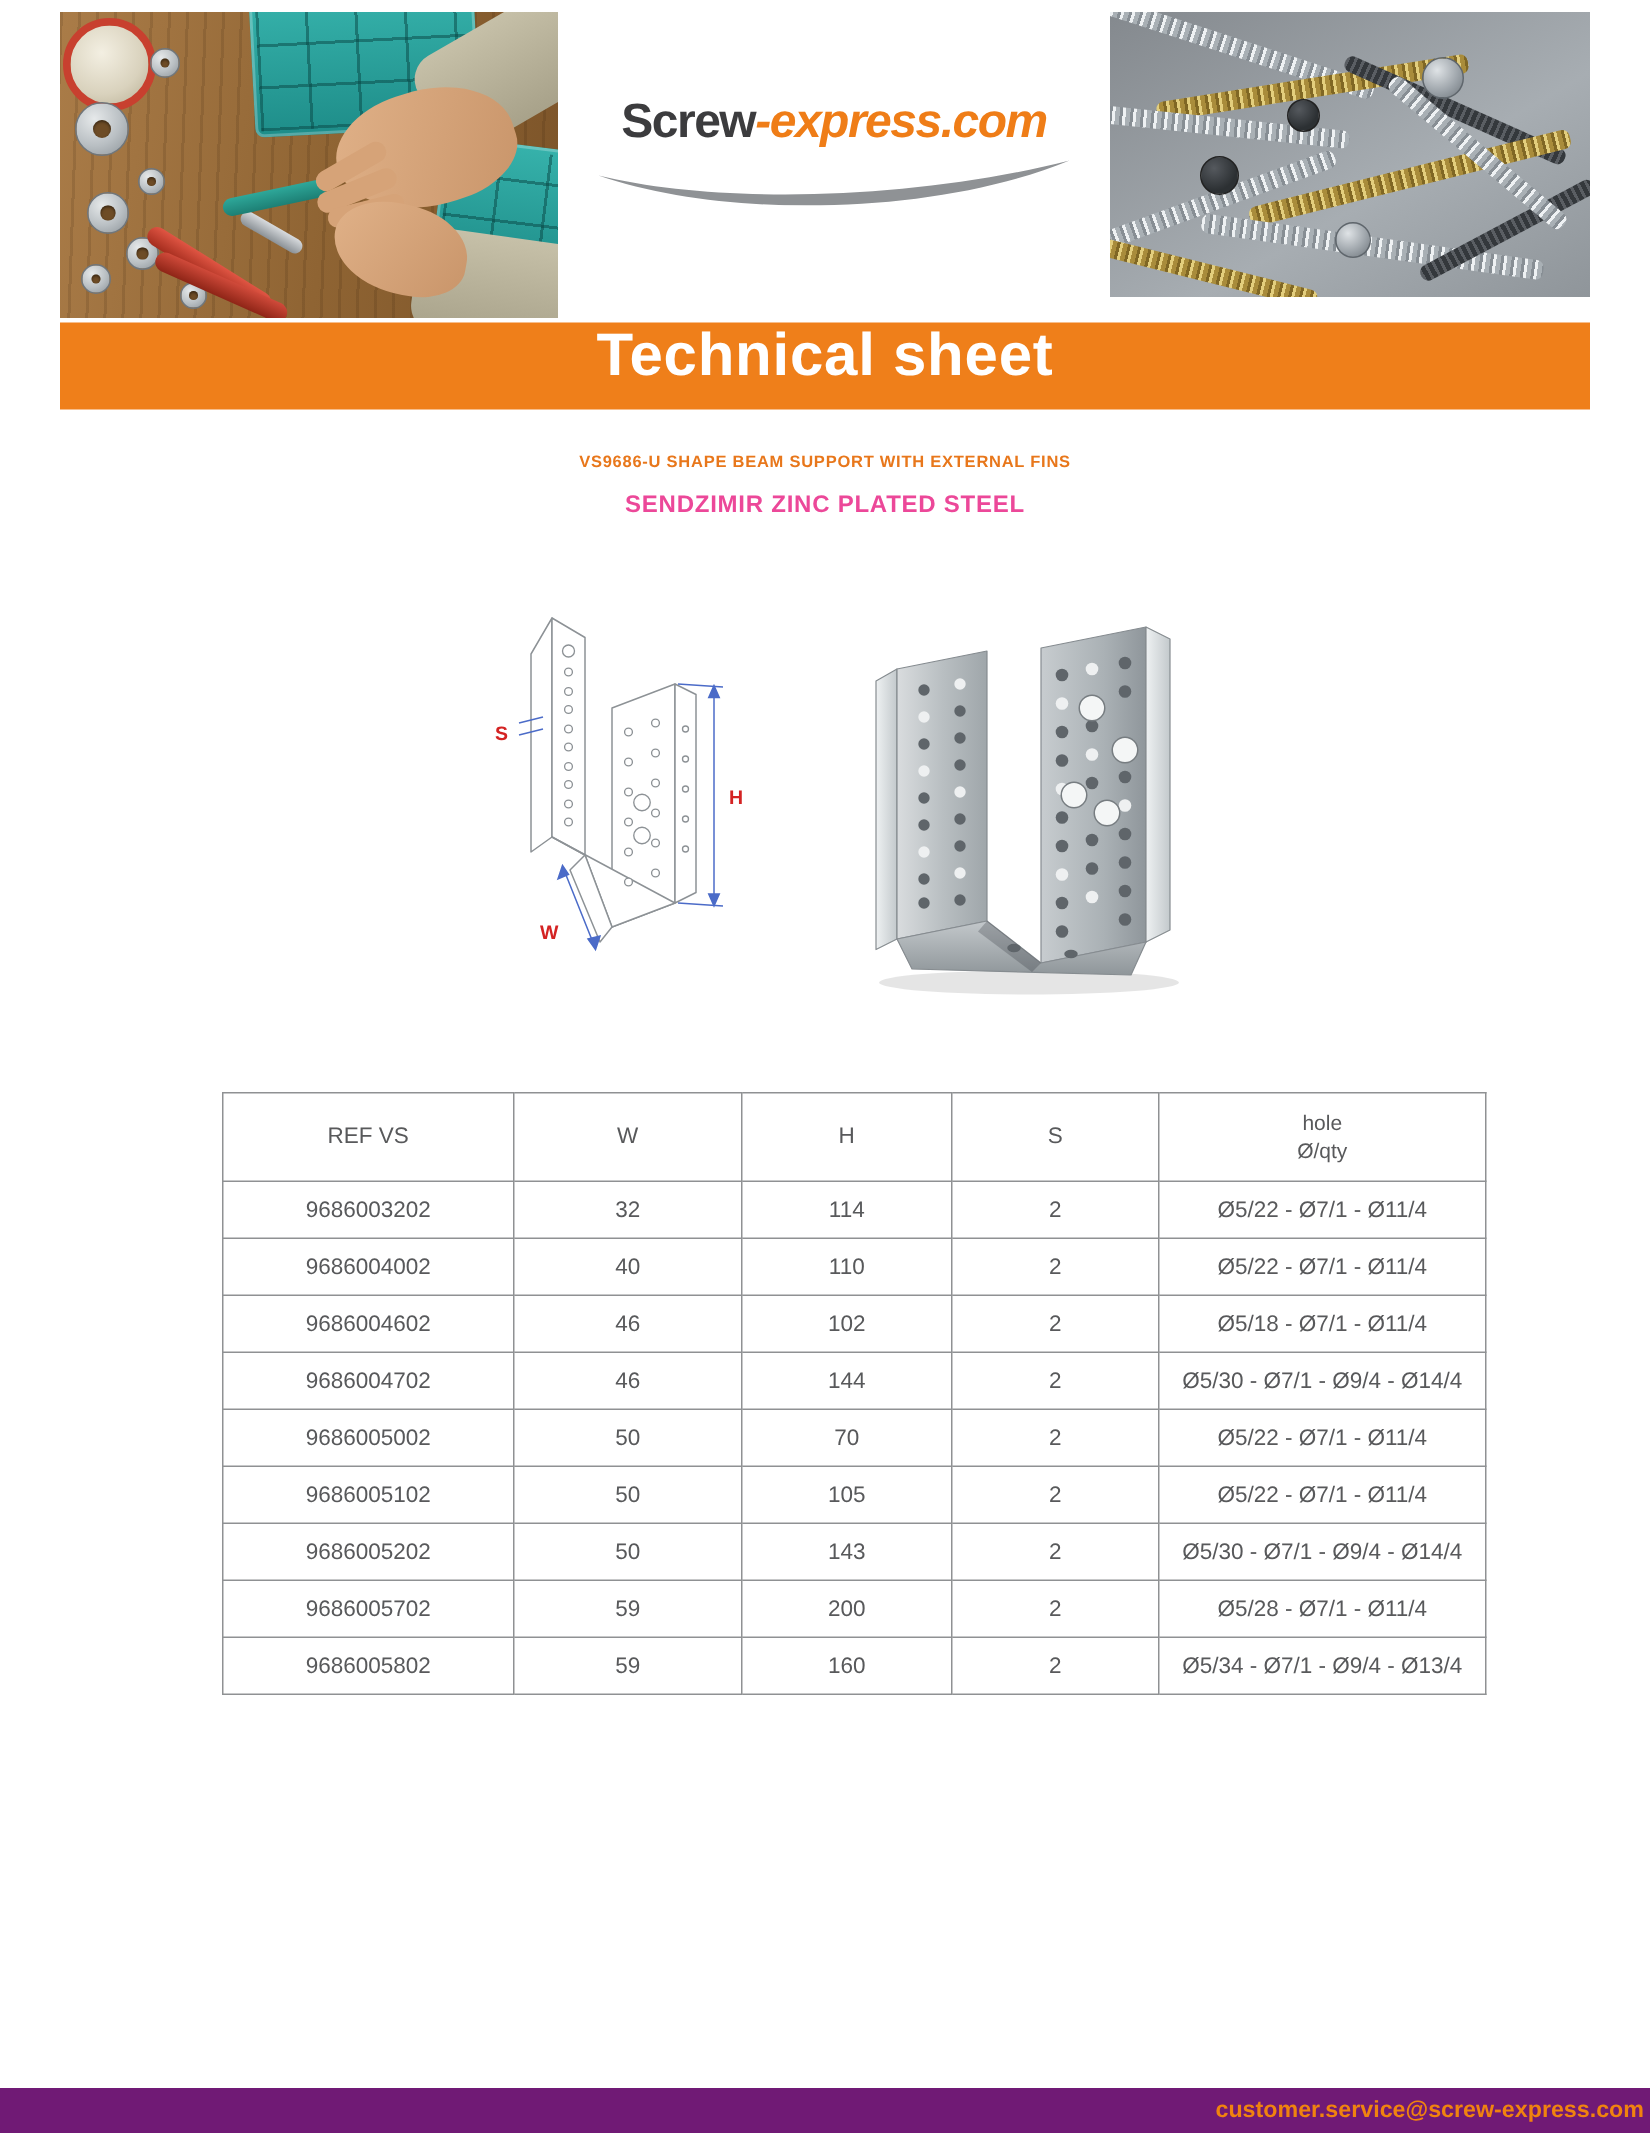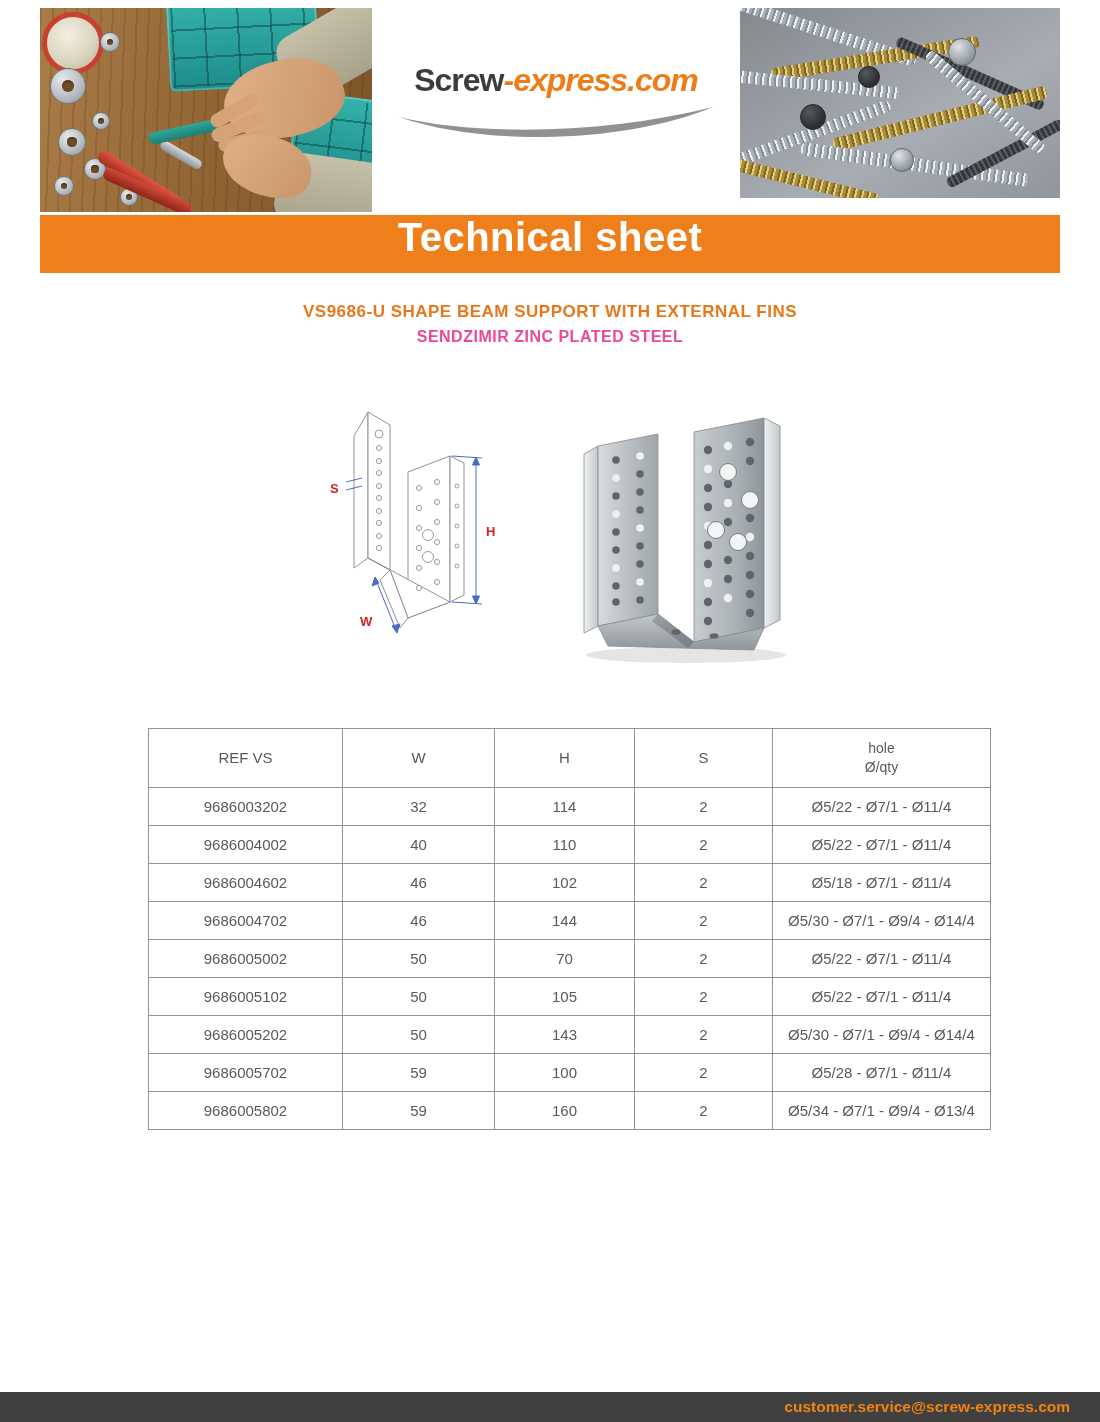--- a/index.html
+++ b/index.html
@@ -48,39 +48,39 @@
   .logo-suffix{color:#ef7d17;font-style:italic;}
   .swoosh{display:block;margin:4px auto 0;}
 
   
   .banner{position:absolute;top:215px;left:40px;right:40px;height:58px;background:#ef7f1a;
     display:flex;justify-content:center;}
   .banner-title{color:#ffffff;font-size:40px;font-weight:800;letter-spacing:.5px;}
 
   
   .product-title{position:absolute;top:302px;left:0;right:0;text-align:center;
-    color:#e8771b;font-size:17px;font-weight:700;letter-spacing:.5px;}
+    color:#e8771b;font-size:11px;font-weight:700;letter-spacing:.5px;}
   .product-subtitle{position:absolute;top:328px;left:0;right:0;text-align:center;
     color:#ec4899;font-size:16px;font-weight:700;letter-spacing:.5px;}
 
   
   .fig-drawing{position:absolute;left:268px;top:398px;}
   .fig-photo{position:absolute;left:568px;top:402px;}
 
   
   .spec-table{position:absolute;left:148px;top:728px;width:842px;border-collapse:collapse;
     color:#58595b;table-layout:fixed;}
   .spec-table th,.spec-table td{border:1px solid #8f9193;text-align:center;vertical-align:middle;
     font-size:15px;font-weight:400;padding:8.5px 10px;line-height:20px;}
   .spec-table th{padding:10px 8px;}
   .th-hole div{line-height:19px;font-size:14px;}
 
   
-  .footer{position:absolute;left:0;right:0;bottom:0;height:30px;background:#404040;
-    display:flex;justify-content:flex-end;align-items:center;padding-right:30px;box-sizing:border-box;}
+  .footer{position:absolute;left:0;right:0;bottom:0;height:30px;background:#701a75;
+    display:flex;justify-content:flex-end;align-items:center;padding-right:4px;box-sizing:border-box;}
   .footer-email{color:#f0830f;font-weight:700;font-size:15.5px;}
 </style>
 </head>
 <body>
 
 <div class="page">
 
   <div class="photo photo-left">
     <div class="grain"></div>
     <div class="tape"></div>
@@ -355,21 +355,21 @@
         <tr>
           <td>9686005202</td>
           <td>50</td>
           <td>143</td>
           <td>2</td>
           <td class="hole-col">Ø5/30 - Ø7/1 - Ø9/4 - Ø14/4</td>
         </tr>
         <tr>
           <td>9686005702</td>
           <td>59</td>
-          <td>100</td>
+          <td>200</td>
           <td>2</td>
           <td class="hole-col">Ø5/28 - Ø7/1 - Ø11/4</td>
         </tr>
         <tr>
           <td>9686005802</td>
           <td>59</td>
           <td>160</td>
           <td>2</td>
           <td class="hole-col">Ø5/34 - Ø7/1 - Ø9/4 - Ø13/4</td>
         </tr>

